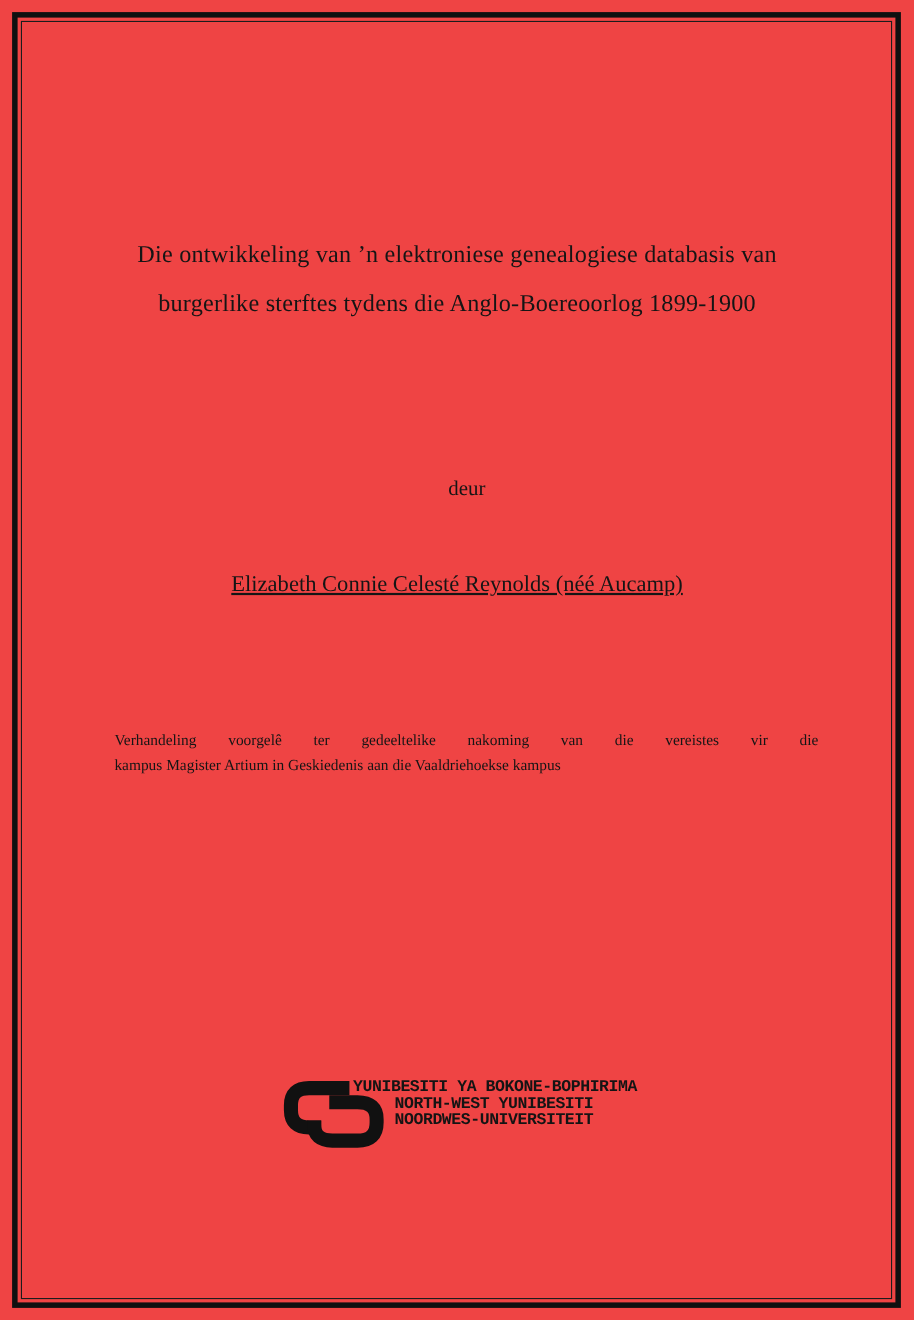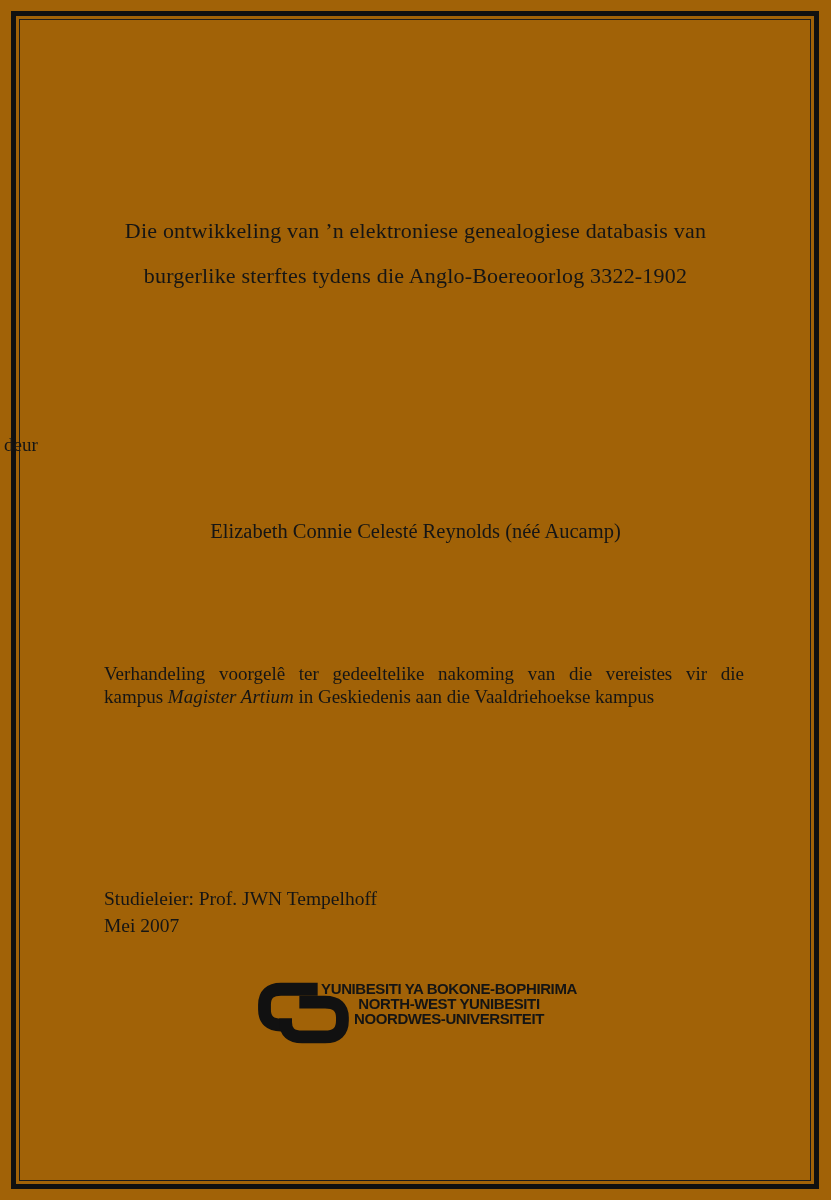--- a/index.html
+++ b/index.html
@@ -2,21 +2,21 @@
 <html><head>
 <meta charset="utf-8">
 <style>
   * { margin: 0; padding: 0; box-sizing: border-box; }
   html, body { background: #e8e8e8; }
   .page {
     position: relative;
     width: 831px;
     height: 1200px;
     margin: 0 auto;
-    background: #a16207;
+    background: #ef4444;
     color: #151515;
     font-family: "Liberation Serif", "DejaVu Serif", serif;
     overflow: hidden;
   }
   .frame-outer {
     position: absolute;
     left: 11px; top: 11px; right: 12px; bottom: 11px;
     border: 5px solid #101010;
     pointer-events: none;
   }
@@ -29,36 +29,38 @@
   .title-block {
     position: absolute;
     top: 208px; left: 70px; right: 70px;
     text-align: center;
     font-size: 22px;
     line-height: 45px;
     letter-spacing: 0.2px;
   }
   .byline {
     position: absolute;
-    top: 433px; left: 4px; right: 0;
+    top: 433px; left: 18px; right: 0;
+    text-align: center;
     font-size: 19px;
     line-height: 24px;
   }
   .author-line {
     position: absolute;
     top: 517px; left: 0; right: 0;
     text-align: center;
     font-size: 20.5px;
     line-height: 28px;
+    text-decoration: underline;
   }
   .statement {
     position: absolute;
     top: 662px; left: 104px;
     width: 640px;
-    font-size: 19px;
+    font-size: 14px;
     line-height: 23.3px;
   }
   .statement .justified {
     text-align: justify;
     text-align-last: justify;
     width: 100%;
   }
   .supervisor-block {
     position: absolute;
     top: 886px; left: 104px;
@@ -73,56 +75,52 @@
   .logo-mark {
     position: absolute;
     left: 4px; top: 6px;
     width: 92px; height: 66px;
   }
   .logo-text {
     position: absolute;
     left: 68px; top: 7px;
     width: 256px;
     text-align: center;
-    font-family: Liberation Sans, sans-serif;
+    font-family: Liberation Mono, monospace;
     font-size: 15px;
     font-weight: bold;
     line-height: 14.8px;
     letter-spacing: -0.4px;
     white-space: nowrap;
     color: #141414;
   }
-  .ital { font-style: italic; }
+  .ital { }
 </style>
 </head>
 <body>
 
 <div class="page">
 
   <div class="frame-outer"></div>
   <div class="frame-inner"></div>
 
   <div class="title-block">
     <div>Die ontwikkeling van ’n elektroniese genealogiese databasis van</div>
-    <div>burgerlike sterftes tydens die Anglo-Boereoorlog 3322-1902</div>
+    <div>burgerlike sterftes tydens die Anglo-Boereoorlog 1899-1900</div>
   </div>
 
   <div class="byline">deur</div>
 
   <div class="author-line">Elizabeth Connie Celesté Reynolds (néé Aucamp)</div>
 
   <div class="statement">
     <div class="justified">Verhandeling voorgelê ter gedeeltelike nakoming van die vereistes vir die</div>
     <div><span>kampus </span><span class="ital">Magister Artium</span><span> in Geskiedenis aan die Vaaldriehoekse kampus</span></div>
   </div>
 
-  <div class="supervisor-block">
-    <div>Studieleier: Prof. JWN Tempelhoff</div>
-    <div>Mei 2007</div>
-  </div>
 
   <div class="logo-block">
     <svg class="logo-mark" viewBox="0 0 100 72" xmlns="http://www.w3.org/2000/svg" aria-hidden="true">
 
       <path d="M 66 9 H 26 Q 8 9 8 26 V 31 Q 8 48 26 48 H 38" fill="none" stroke="#111111" stroke-width="14" stroke-linecap="butt"></path>
 
       <path d="M 46 23 H 74 Q 93 23 93 40 V 43 Q 93 61 74 61 H 49 Q 31 61 31 45 V 41" fill="none" stroke="#111111" stroke-width="14" stroke-linecap="butt"></path>
     </svg>
     <div class="logo-text">
       <div>YUNIBESITI YA BOKONE-BOPHIRIMA</div>

